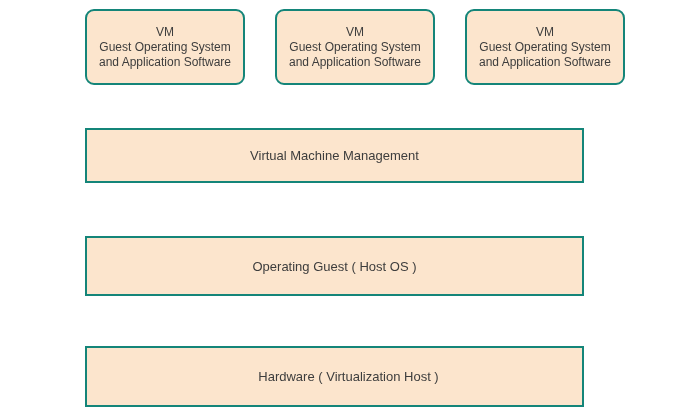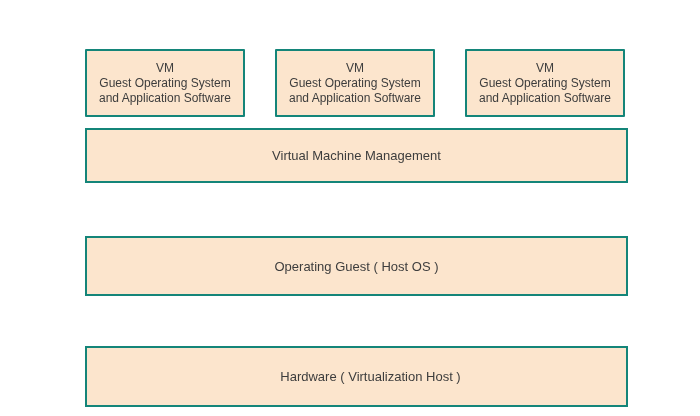--- a/index.html
+++ b/index.html
@@ -12,42 +12,41 @@
     position: relative;
     width: 700px;
     height: 416px;
     background: #ffffff;
     overflow: hidden;
   }
   .vm-box {
     position: absolute;
     top: 9px;
     width: 160px;
-    height: 68px;
+    height: 76px;
     box-sizing: border-box;
     background: #fce5cd;
     border: 2px solid #148579;
-    border-radius: 1px;
+    border-radius: 9px;
     display: flex;
     flex-direction: column;
     align-items: center;
     justify-content: center;
     text-align: center;
     color: #3d3d3d;
     font-size: 12px;
     line-height: 15px;
-    margin-top: 40px;
   }
   .vm-box-1 { left: 85px; }
   .vm-box-2 { left: 275px; }
   .vm-box-3 { left: 465px; }
   .layer-box {
     position: absolute;
     left: 85px;
-    width: 543px;
+    width: 499px;
     box-sizing: border-box;
     background: #fce5cd;
     border: 2px solid #148579;
     display: flex;
     align-items: center;
     justify-content: center;
     text-align: center;
     color: #3d3d3d;
     font-size: 13px;
   }

